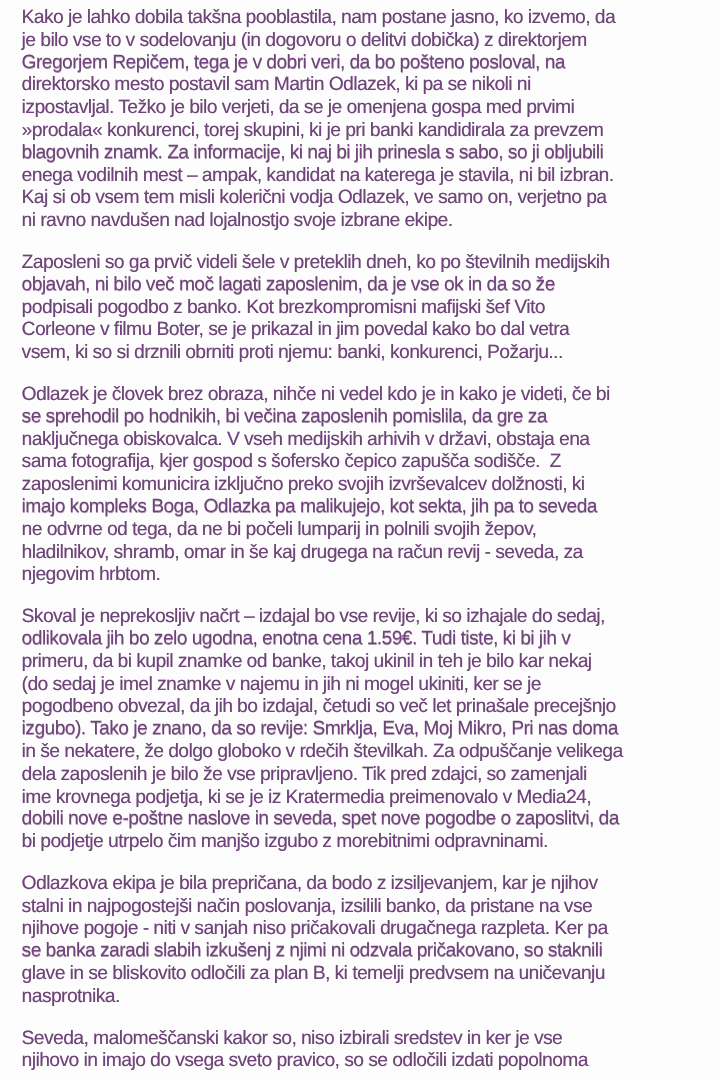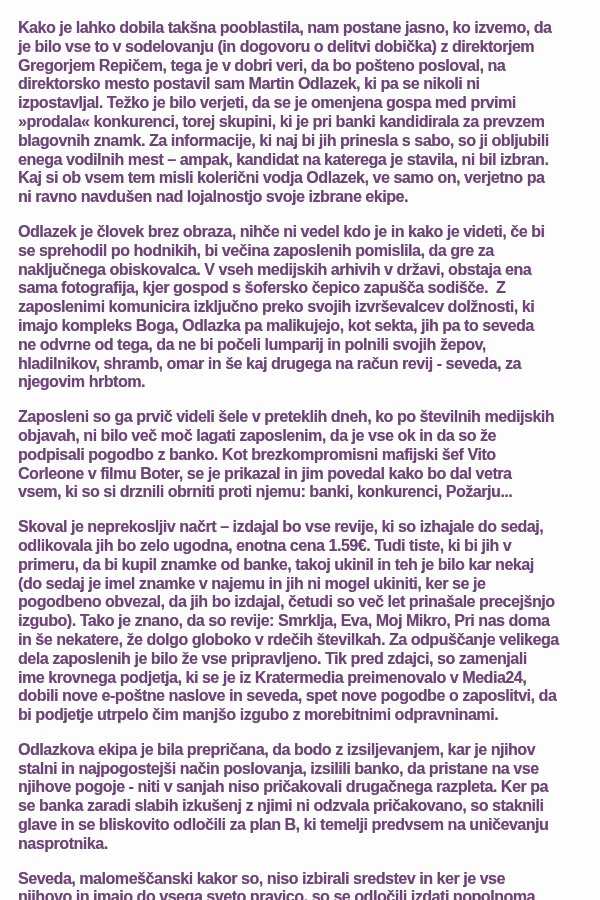--- a/index.html
+++ b/index.html
@@ -9,23 +9,23 @@
   body {
     width: 600px;
     height: 900px;
     overflow: hidden;
     background: #fdfdfd;
   }
   .page {
     box-sizing: border-box;
     width: 600px;
     height: 900px;
-    padding: 19px 12px 0 18px;
+    padding: 6px 12px 0 18px;
     font-family: "Liberation Sans", sans-serif;
-    font-weight: bold;
+    font-weight: normal;
     font-size: 16px;
     line-height: 18.8px;
     letter-spacing: -0.45px;
     color: #6f4579;
     text-shadow: 0.2px 0.2px 0.4px rgba(111, 69, 121, 0.55);
   }
   .para {
     margin: 0 0 16px 0;
     white-space: pre-wrap;
   }
@@ -37,34 +37,34 @@
   <p class="para">Kako je lahko dobila takšna pooblastila, nam postane jasno, ko izvemo, da
 je bilo vse to v sodelovanju (in dogovoru o delitvi dobička) z direktorjem
 Gregorjem Repičem, tega je v dobri veri, da bo pošteno posloval, na
 direktorsko mesto postavil sam Martin Odlazek, ki pa se nikoli ni
 izpostavljal. Težko je bilo verjeti, da se je omenjena gospa med prvimi
 »prodala« konkurenci, torej skupini, ki je pri banki kandidirala za prevzem
 blagovnih znamk. Za informacije, ki naj bi jih prinesla s sabo, so ji obljubili
 enega vodilnih mest – ampak, kandidat na katerega je stavila, ni bil izbran.
 Kaj si ob vsem tem misli kolerični vodja Odlazek, ve samo on, verjetno pa
 ni ravno navdušen nad lojalnostjo svoje izbrane ekipe.</p>
+  <p class="para">Zaposleni so ga prvič videli šele v preteklih dneh, ko po številnih medijskih
+objavah, ni bilo več moč lagati zaposlenim, da je vse ok in da so že
+podpisali pogodbo z banko. Kot brezkompromisni mafijski šef Vito
+Corleone v filmu Boter, se je prikazal in jim povedal kako bo dal vetra
+vsem, ki so si drznili obrniti proti njemu: banki, konkurenci, Požarju...</p>
   <p class="para">Odlazek je človek brez obraza, nihče ni vedel kdo je in kako je videti, če bi
 se sprehodil po hodnikih, bi večina zaposlenih pomislila, da gre za
 naključnega obiskovalca. V vseh medijskih arhivih v državi, obstaja ena
 sama fotografija, kjer gospod s šofersko čepico zapušča sodišče.  Z
 zaposlenimi komunicira izključno preko svojih izvrševalcev dolžnosti, ki
 imajo kompleks Boga, Odlazka pa malikujejo, kot sekta, jih pa to seveda
 ne odvrne od tega, da ne bi počeli lumparij in polnili svojih žepov,
 hladilnikov, shramb, omar in še kaj drugega na račun revij - seveda, za
 njegovim hrbtom.</p>
-  <p class="para">Zaposleni so ga prvič videli šele v preteklih dneh, ko po številnih medijskih
-objavah, ni bilo več moč lagati zaposlenim, da je vse ok in da so že
-podpisali pogodbo z banko. Kot brezkompromisni mafijski šef Vito
-Corleone v filmu Boter, se je prikazal in jim povedal kako bo dal vetra
-vsem, ki so si drznili obrniti proti njemu: banki, konkurenci, Požarju...</p>
   <p class="para">Skoval je neprekosljiv načrt – izdajal bo vse revije, ki so izhajale do sedaj,
 odlikovala jih bo zelo ugodna, enotna cena 1.59€. Tudi tiste, ki bi jih v
 primeru, da bi kupil znamke od banke, takoj ukinil in teh je bilo kar nekaj
 (do sedaj je imel znamke v najemu in jih ni mogel ukiniti, ker se je
 pogodbeno obvezal, da jih bo izdajal, četudi so več let prinašale precejšnjo
 izgubo). Tako je znano, da so revije: Smrklja, Eva, Moj Mikro, Pri nas doma
 in še nekatere, že dolgo globoko v rdečih številkah. Za odpuščanje velikega
 dela zaposlenih je bilo že vse pripravljeno. Tik pred zdajci, so zamenjali
 ime krovnega podjetja, ki se je iz Kratermedia preimenovalo v Media24,
 dobili nove e-poštne naslove in seveda, spet nove pogodbe o zaposlitvi, da

